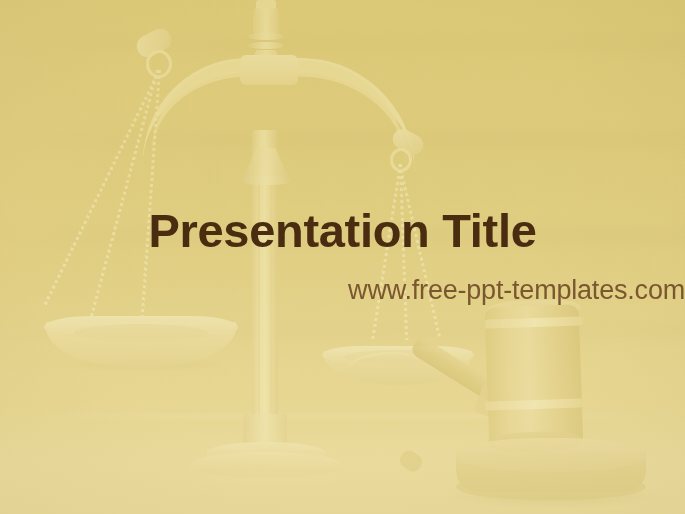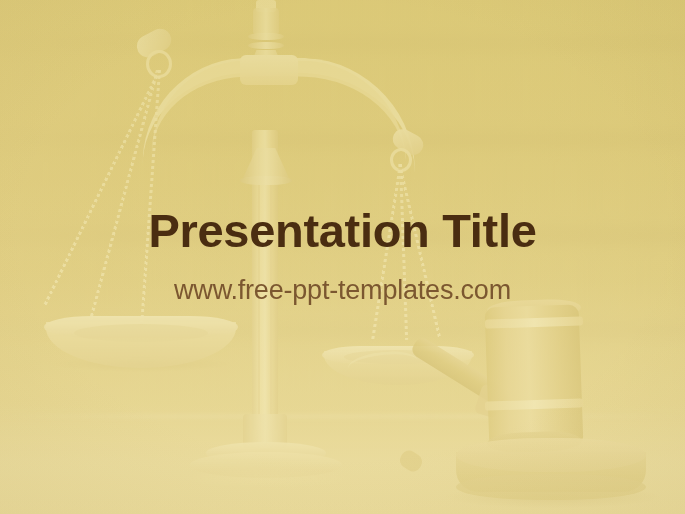--- a/index.html
+++ b/index.html
@@ -523,21 +523,21 @@
     font-weight: bold;
     letter-spacing: -0.3px;
     color: #4a2d11;
     line-height: 1.05;
     white-space: nowrap;
   }
   .subtitle {
     position: absolute;
     left: 0; right: 0;
     top: 275px;
-    text-align: center;
+    text-align: right;
     font-size: 27px;
     font-weight: normal;
     letter-spacing: -0.2px;
     color: #7b5730;
     white-space: nowrap;
   }
 </style>
 </head>
 <body>
 

